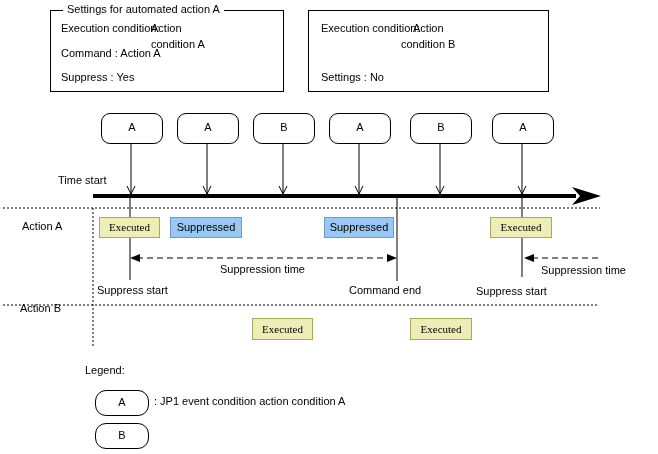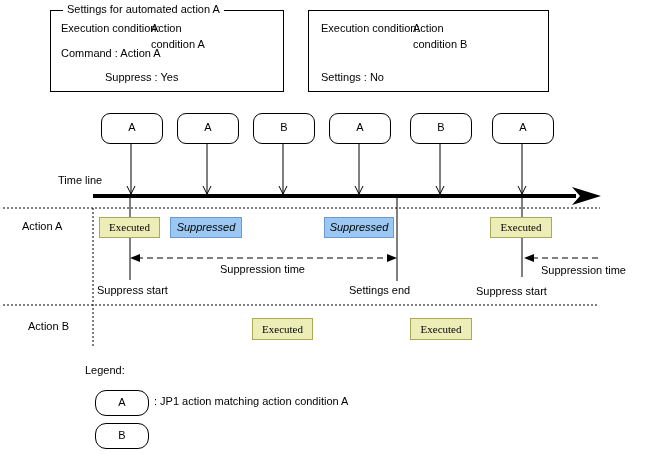--- a/index.html
+++ b/index.html
@@ -18,47 +18,47 @@
     position:absolute;top:113px;width:60px;height:29px;
     border:1px solid #000;border-radius:9px;background:#fff;
     text-align:center;line-height:27px;
   }
   
   .badge{
     position:absolute;height:21px;text-align:center;line-height:19px;
     border:1px solid #000;box-sizing:border-box;
   }
   .badge.executed{background:var(--executed-fill,#EDEDB8);border-color:var(--executed-border,#A9A95A);font-family:Liberation Serif, serif;}
-  .badge.suppressed{background:var(--suppressed-fill,#9AC8F2);border-color:var(--suppressed-border,#6B99D0);font-style:italic;}
+  .badge.suppressed{background:var(--suppressed-fill,#9AC8F2);border-color:var(--suppressed-border,#6B99D0);}
   
   .legend-box{
     position:absolute;width:52px;height:24px;border:1px solid #000;border-radius:11px;
     background:#fff;text-align:center;line-height:22px;
   }
   svg{position:absolute;left:0;top:0;}
   .ctr{text-align:center;}
 </style>
 </head>
 <body>
 
 <div id="canvas">
 
   <div class="sbox" style="left:50px;top:10px;width:232px;height:80px;">
     <div class="sbox-title" style="left:12px;">Settings for automated action A</div>
     <div class="line" style="left:10px;top:11px;">Execution condition:</div>
     <div class="line" style="left:100px;top:11px;">Action</div>
     <div class="line" style="left:100px;top:27px;text-align:center;">condition A</div>
     <div class="line" style="left:10px;top:36px;">Command : Action A</div>
-    <div class="line" style="left:10px;top:60px;margin-left:44px;">Suppress  : Yes</div>
+    <div class="line" style="left:10px;top:60px;">Suppress  : Yes</div>
   </div>
 
   <div class="sbox" style="left:308px;top:10px;width:239px;height:80px;">
     <div class="line" style="left:12px;top:11px;">Execution condition:</div>
     <div class="line" style="left:104px;top:11px;">Action</div>
-    <div class="line" style="left:104px;top:27px;">condition B</div>
+    <div class="line" style="left:92px;top:27px;">condition B</div>
     <div class="line" style="left:12px;top:60px;">Settings  : No</div>
   </div>
 
   <div class="event-box" style="left:101px;">A</div>
   <div class="event-box" style="left:177px;">A</div>
   <div class="event-box" style="left:253px;">B</div>
   <div class="event-box" style="left:329px;">A</div>
   <div class="event-box" style="left:410px;">B</div>
   <div class="event-box" style="left:492px;">A</div>
 
@@ -90,36 +90,36 @@
     <line x1="397" y1="198" x2="397" y2="281" stroke="#000"></line>
     <line x1="522" y1="198" x2="522" y2="277" stroke="#000"></line>
 
     <line x1="137" y1="258" x2="390" y2="258" stroke="#000" stroke-dasharray="6,4"></line>
     <polygon points="130,258 140,254 140,262" fill="#000"></polygon>
     <polygon points="397,258 387,254 387,262" fill="#000"></polygon>
     <line x1="532" y1="258" x2="601" y2="258" stroke="#000" stroke-dasharray="6,4"></line>
     <polygon points="524,258 534,254 534,262" fill="#000"></polygon>
   </svg>
 
-  <div class="abs" style="left:58px;top:174px;">Time line</div>
+  <div class="abs" style="left:58px;top:174px;">Time start</div>
 
   <div class="abs" style="left:22px;top:220px;">Action A</div>
   <div class="badge executed" style="left:99px;top:217px;width:61px;">Executed</div>
   <div class="badge suppressed" style="left:170px;top:217px;width:72px;">Suppressed</div>
   <div class="badge suppressed" style="left:324px;top:217px;width:70px;">Suppressed</div>
   <div class="badge executed" style="left:490px;top:217px;width:62px;">Executed</div>
 
   <div class="abs ctr" style="left:200px;top:263px;width:125px;">Suppression time</div>
   <div class="abs" style="left:541px;top:264px;">Suppression time</div>
   <div class="abs" style="left:97px;top:284px;">Suppress start</div>
-  <div class="abs" style="left:349px;top:284px;">Settings end</div>
+  <div class="abs" style="left:349px;top:284px;">Command end</div>
   <div class="abs" style="left:476px;top:285px;">Suppress start</div>
 
-  <div class="abs" style="left:20px;top:320px;margin-left:8px;">Action B</div>
+  <div class="abs" style="left:20px;top:302px;">Action B</div>
   <div class="badge executed" style="left:252px;top:318px;width:61px;height:22px;line-height:20px;">Executed</div>
   <div class="badge executed" style="left:410px;top:318px;width:62px;height:22px;line-height:20px;">Executed</div>
 
   <div class="abs" style="left:85px;top:364px;">Legend:</div>
   <div class="legend-box" style="left:95px;top:390px;">A</div>
-  <div class="abs" style="left:154px;top:395px;">: JP1 action matching action condition A</div>
+  <div class="abs" style="left:154px;top:395px;">: JP1 event condition action condition A</div>
   <div class="legend-box" style="left:95px;top:423px;">B</div>
 
 </div>
 
 </body></html>

